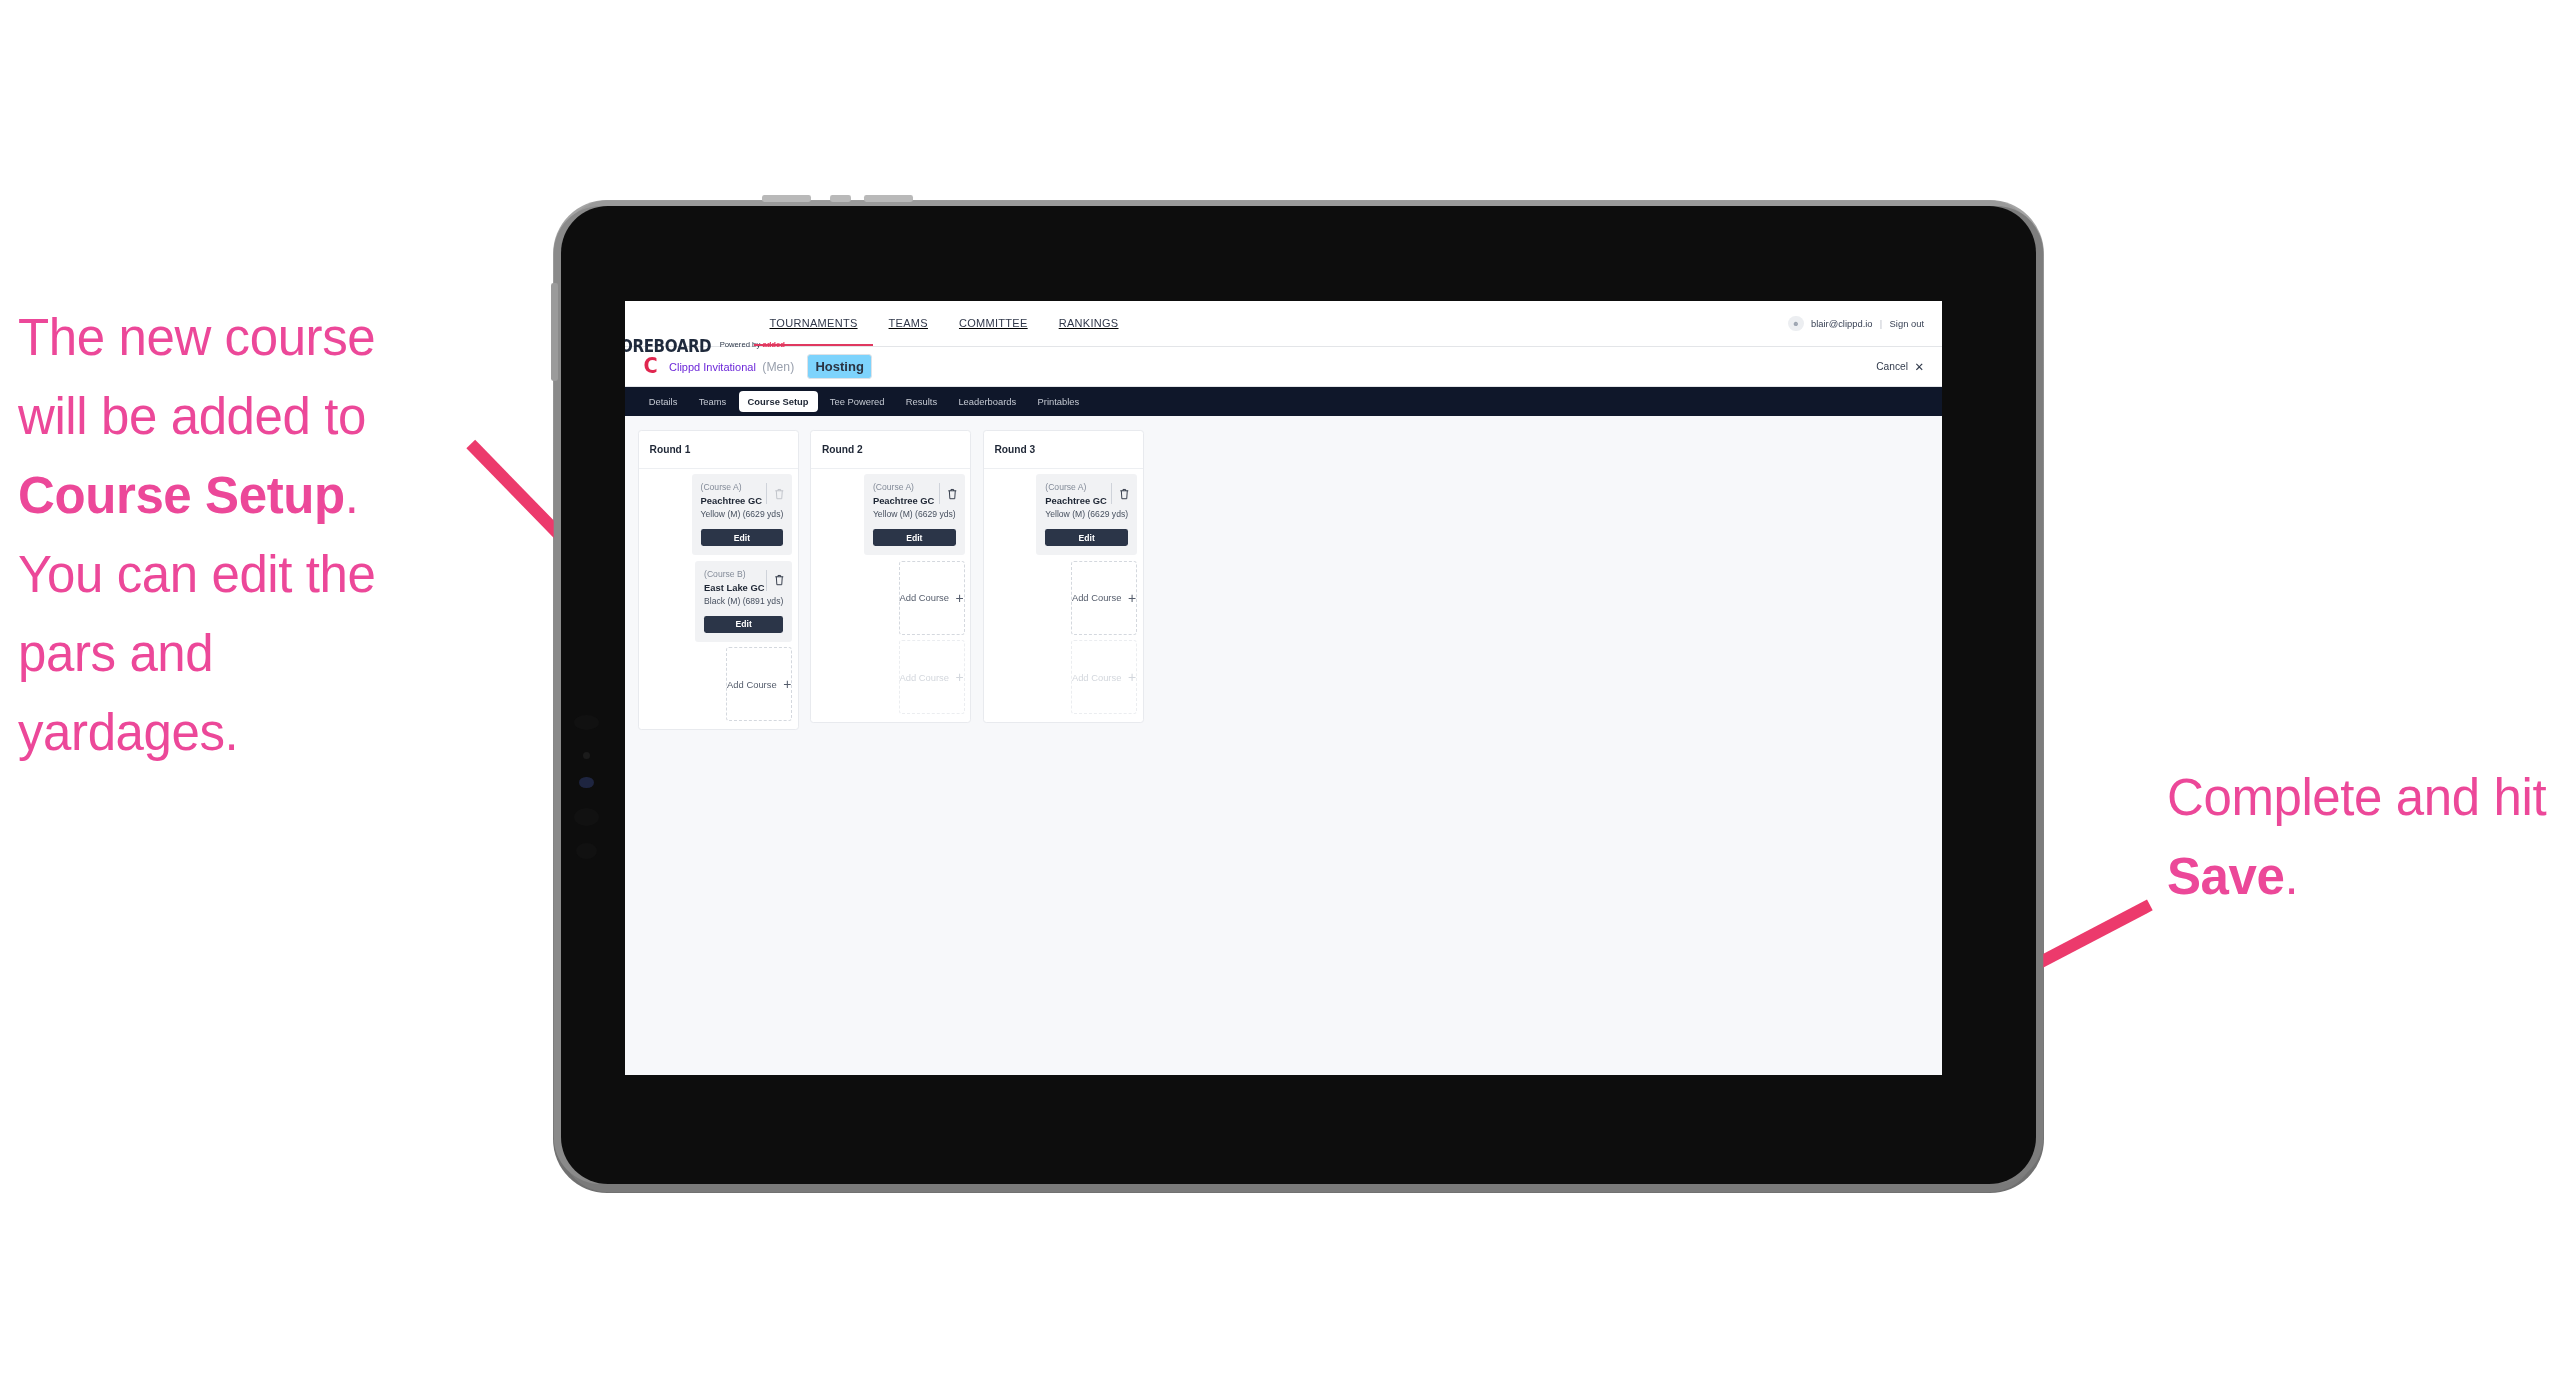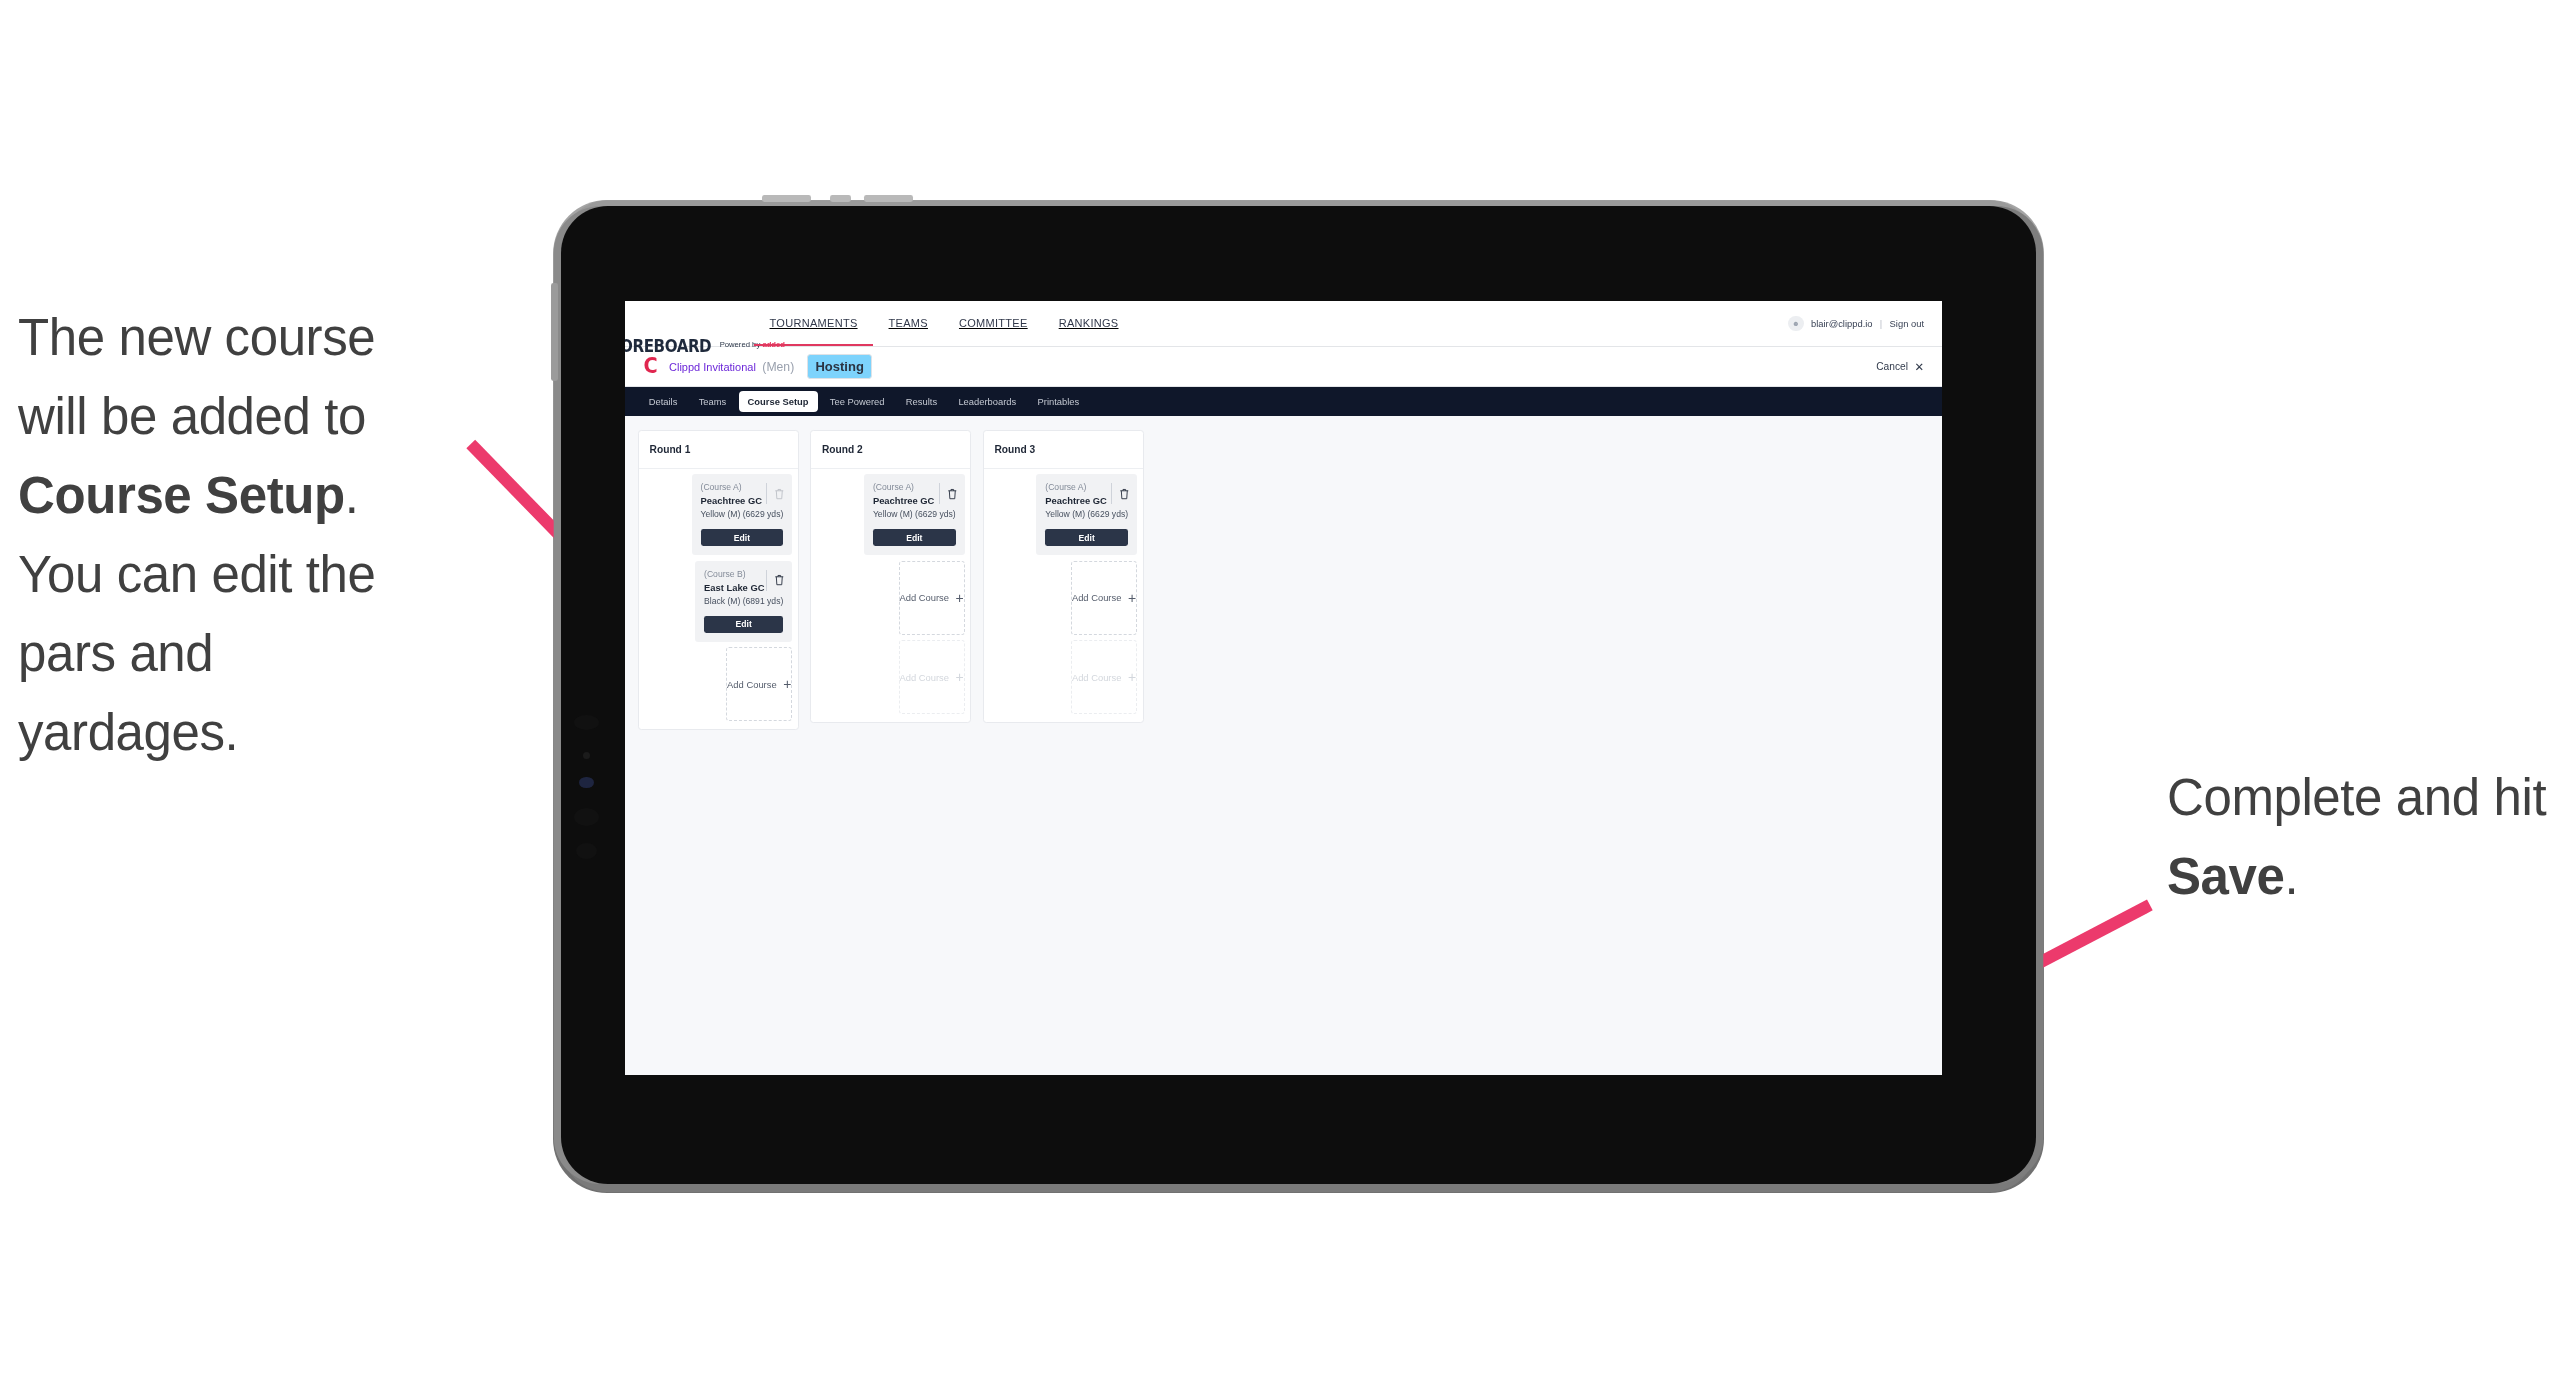--- a/index.html
+++ b/index.html
@@ -7,21 +7,21 @@
     width:2576px;height:1386px;
     background:#ffffff;
     font-family:"Liberation Sans", sans-serif;
     overflow:hidden;
     position:relative;
   }
 
   
   .annot{
     position:absolute;
-    color:#404040;
+    color:#ec4899;
     font-size:51px;
     line-height:1.55;
     font-weight:400;
     letter-spacing:-0.4px;
   }
   .annot b{font-weight:700;}
   #annot-left{left:18px;top:298px;width:424px;}
   #annot-right{left:2167px;top:758px;width:408px;}
 
   .arrow{position:absolute;pointer-events:none;}

